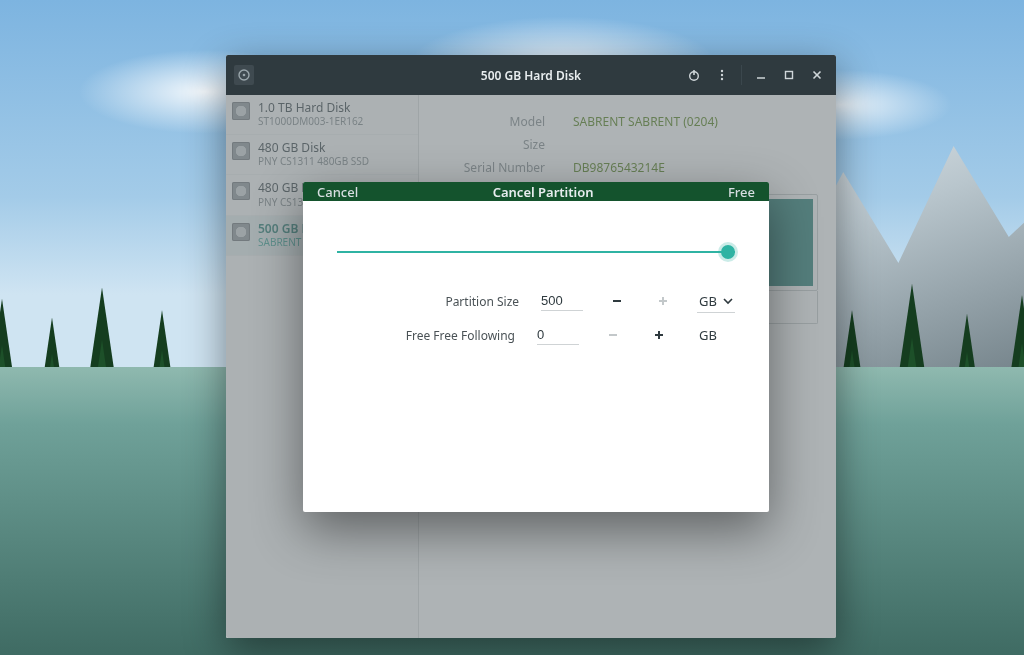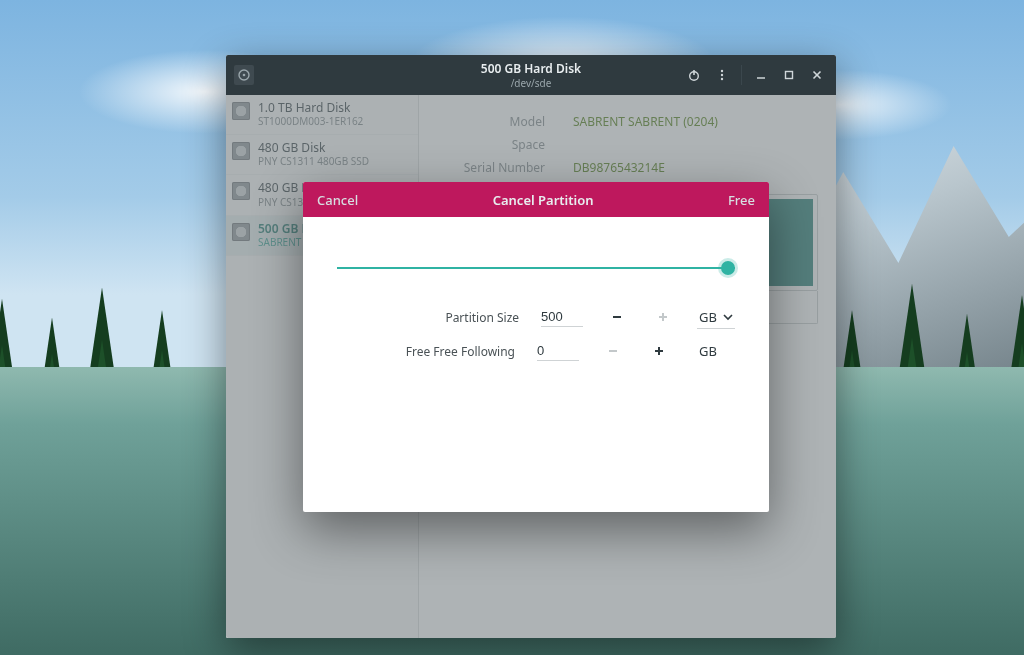--- a/index.html
+++ b/index.html
@@ -80,21 +80,21 @@
   .vol-box{margin-top:18px;height:95px;border:1px solid #c8cccd;border-radius:2px;background:#fff;}
   .vol-box .vol{margin:4px;height:calc(100% - 8px);background:#1f7a70;}
   .vol-toolbar{height:32px;border:1px solid #c8cccd;border-top:none;border-radius:0 0 2px 2px;}
 
   
   .app .dim{position:absolute;inset:40px 0 0 0;background:rgba(120,128,131,.60);}
 
   
   .modal{position:absolute;left:303px;top:182px;width:466px;height:330px;
     background:#fff;border-radius:2px;box-shadow:0 18px 50px rgba(0,0,0,.45);overflow:hidden;}
-  .modal-header{height:35px;background:#be185d;color:#e8edef;display:flex;align-items:center;
+  .modal-header{height:19px;background:#14532d;color:#e8edef;display:flex;align-items:center;
     justify-content:space-between;padding:0 14px;font-size:13px;}
   .modal-header .hd-btn{color:#d7dee1;cursor:pointer;font-weight:500;}
   .modal-header .hd-title{font-weight:600;}
   .modal-body{padding:34px 34px 0;}
 
   .slider{position:relative;height:14px;margin:10px 0 30px;}
   .slider .track{position:absolute;left:0;right:0;top:6px;height:2px;background:#2fb3a3;}
   .slider .thumb{position:absolute;right:0;top:0;width:14px;height:14px;border-radius:50%;
     background:#2fb3a3;box-shadow:0 0 0 3px rgba(47,179,163,.25);}
 
@@ -148,21 +148,20 @@
 <div class="app">
   <div class="titlebar">
     <div class="app-icon">
       <svg width="12" height="12" viewBox="0 0 12 12">
           <circle cx="6" cy="6" r="5" fill="none" stroke="#9aa6ab" stroke-width="1.4"></circle>
           <circle cx="6" cy="6" r="1.3" fill="#9aa6ab"></circle>
         </svg>
     </div>
     <div class="title-wrap">
       <div class="title">500 GB Hard Disk</div>
-      <div class="subtitle">/dev/sde</div>
     </div>
     <div class="right">
       <div class="tb-btn">
         <svg width="14" height="14" viewBox="0 0 14 14">
             <circle cx="7" cy="8" r="4.3" fill="none" stroke="currentColor" stroke-width="1.4"></circle>
             <line x1="7" y1="2" x2="7" y2="7" stroke="currentColor" stroke-width="1.6"></line>
           </svg>
       </div>
       <div class="tb-btn">
         <svg width="14" height="14" viewBox="0 0 14 14">
@@ -222,21 +221,21 @@
           </div>
       </div>
     </div>
 
     <div class="content">
       <div class="kv">
           <div class="k">Model</div>
                       <div class="v">SABRENT SABRENT (0204)</div>
         </div>
       <div class="kv">
-          <div class="k">Space</div>
+          <div class="k">Size</div>
         </div>
       <div class="kv">
           <div class="k">Serial Number</div>
                       <div class="v">DB9876543214E</div>
         </div>
       <div class="vol-box">
           <div class="vol"></div>
         </div>
       <div class="vol-toolbar"></div>
     </div>

